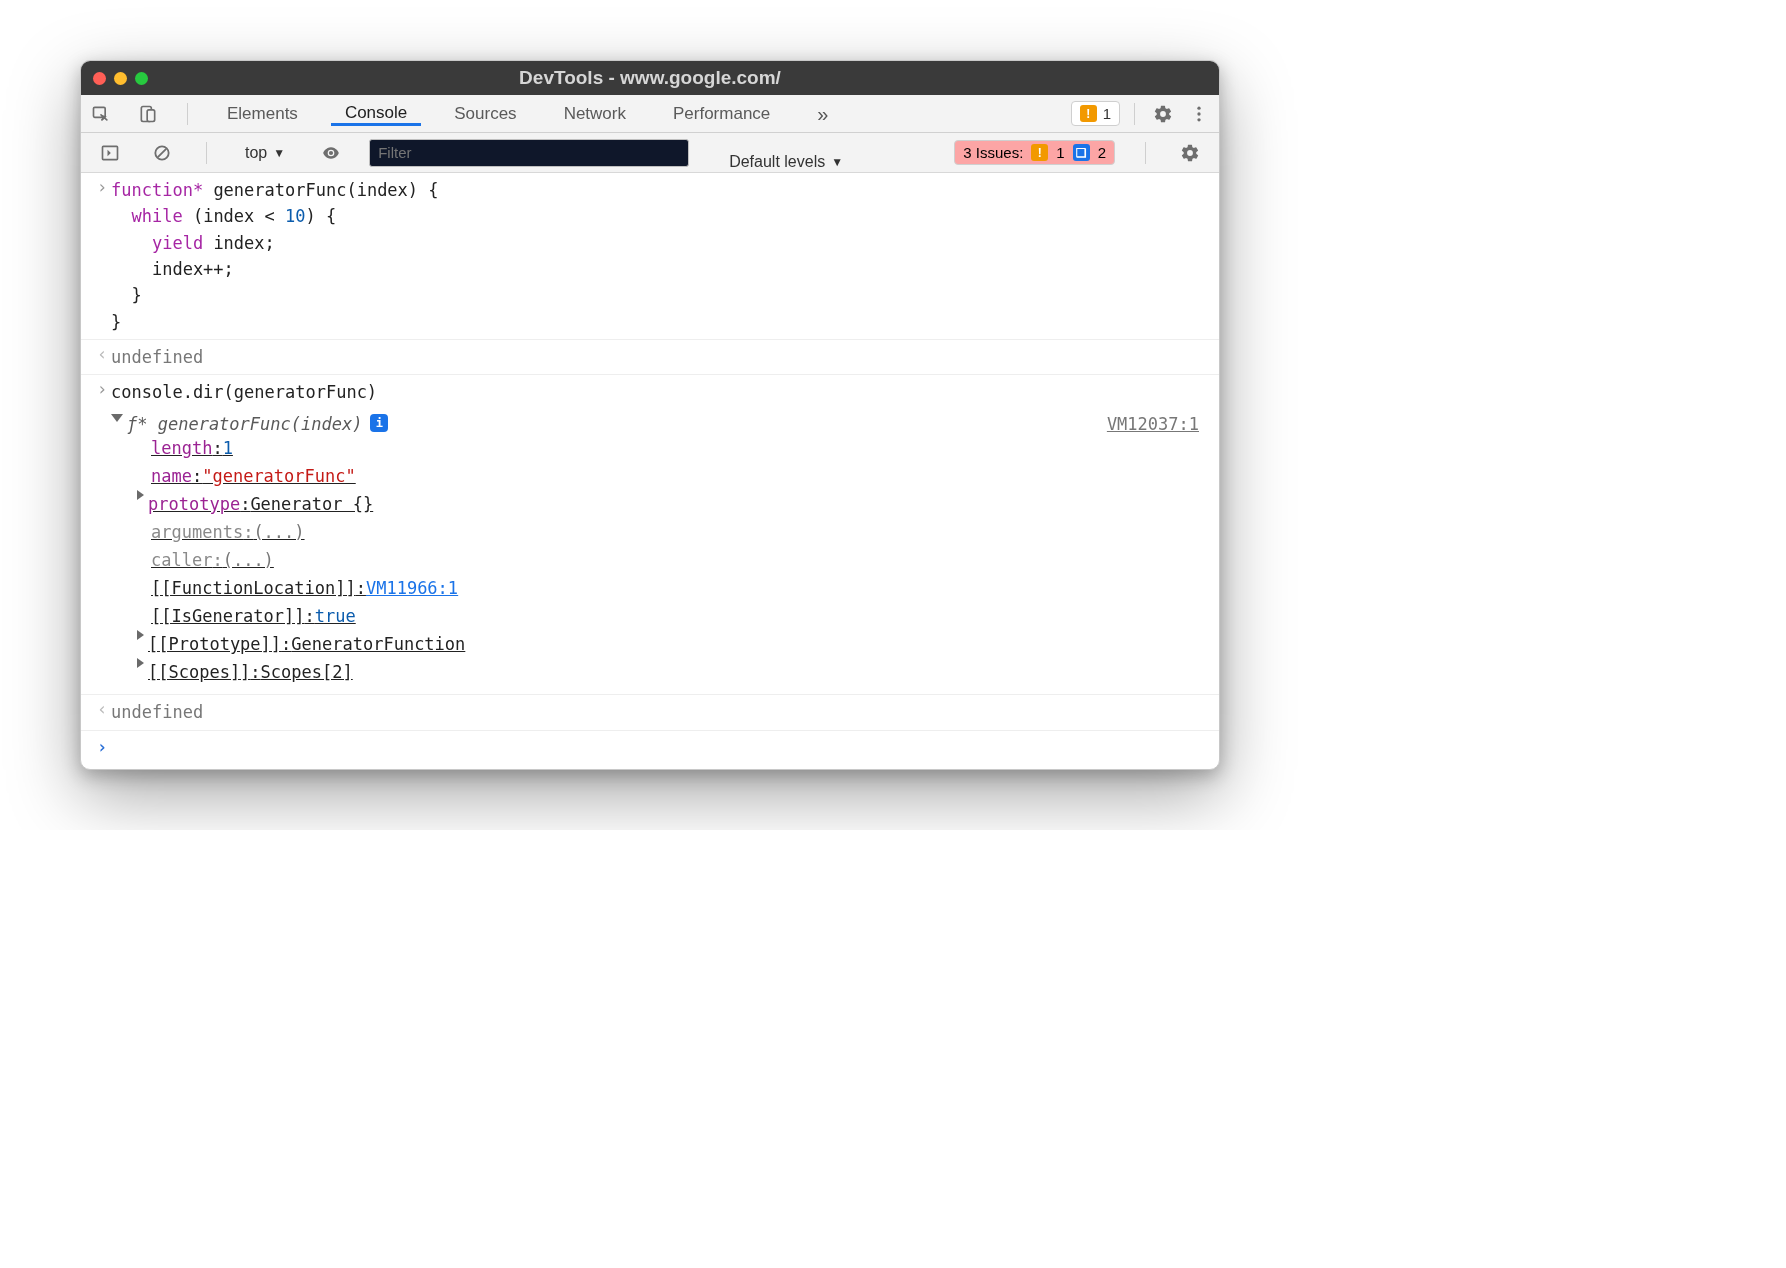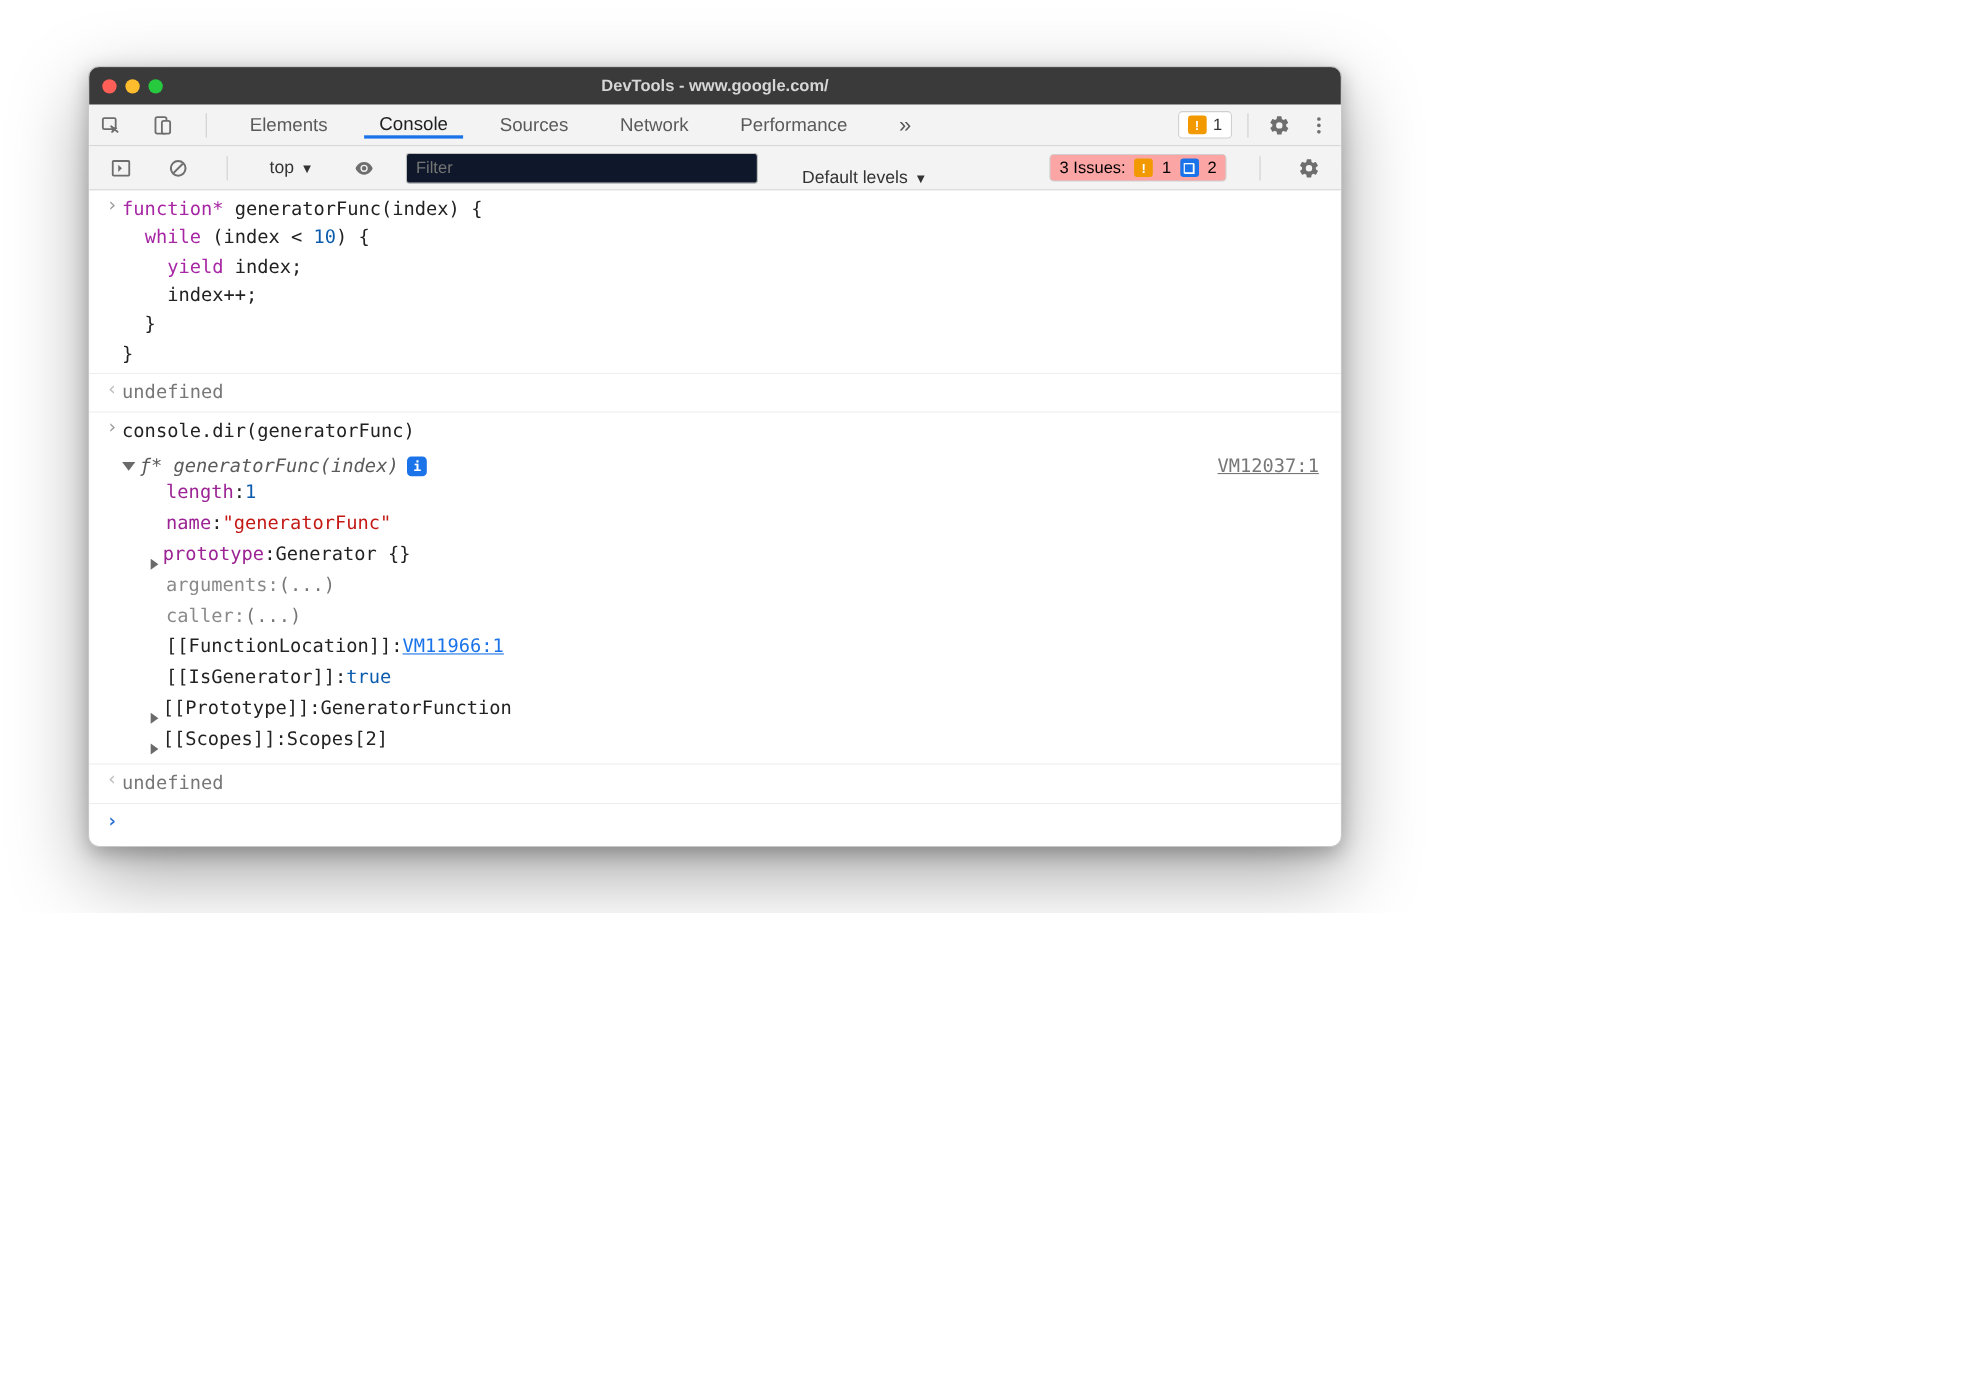--- a/index.html
+++ b/index.html
@@ -26,21 +26,21 @@
     display: flex;
     align-items: center;
     position: relative;
     color: #d6d6d6;
   }
   .traffic { display:flex; gap:8px; margin-left:12px; }
   .dot { width:13px; height:13px; border-radius:50%; }
   .dot.red { background:#ff5f56; }
   .dot.yellow { background:#ffbd2e; }
   .dot.green { background:#27c93f; }
-  .title { position:absolute; left:0; right:0; text-align:center; font-size:15px; font-weight:600; pointer-events:none; }
+  .title { position:absolute; left:0; right:0; text-align:center; font-size:19px; font-weight:600; pointer-events:none; }
 
   
   .tabs-row {
     display:flex; align-items:center;
     height:38px;
     border-bottom:1px solid #d0d0d0;
     background:#f3f3f3;
     padding: 0 6px;
     color:#555;
   }
@@ -81,22 +81,22 @@
   .gutter { width:18px; flex-shrink:0; color:#9a9a9a; user-select:none; font-family: Menlo, monospace; text-align:center;}
   .rowcontent { white-space:pre; line-height:1.55; }
   .kw-purple { color:#a626a4; }
   .kw-num { color:#0b5cad; }
   .kw-grey { color:#777; }
   .kw-func { color:#222; }
   .link { color:#1a73e8; text-decoration:underline; }
   .sourcelink { margin-left:auto; padding-right:8px; color:#777; text-decoration:underline; white-space:nowrap; }
 
   .obj-block { padding:4px 12px 8px 12px; border-bottom:1px solid #eee; }
-  .obj-line { padding-left: 20px; line-height:1.65; display:flex; align-items:flex-end; }
-  .obj-head { display:flex; align-items:center; }
+  .obj-line { padding-left: 20px; line-height:1.65; display:flex; align-items:flex-start;text-decoration:underline; }
+  .obj-head { display:flex; }
   .tri { display:inline-block; width:0; height:0; margin-right:4px; }
   .tri.down { border-left:6px solid transparent; border-right:6px solid transparent; border-top:8px solid #6a6a6a; }
   .tri.right { border-top:5px solid transparent; border-bottom:5px solid transparent; border-left:7px solid #6a6a6a; }
   .ital { font-style:italic; color:#5a5a5a; }
   .prop-purple { color:#9b2393; }
   .prop-grey { color:#8a8a8a; }
   .val-num { color:#0b5cad; }
   .val-str { color:#c41a16; }
   .val-plain { color:#222; }
   .info-pill {

